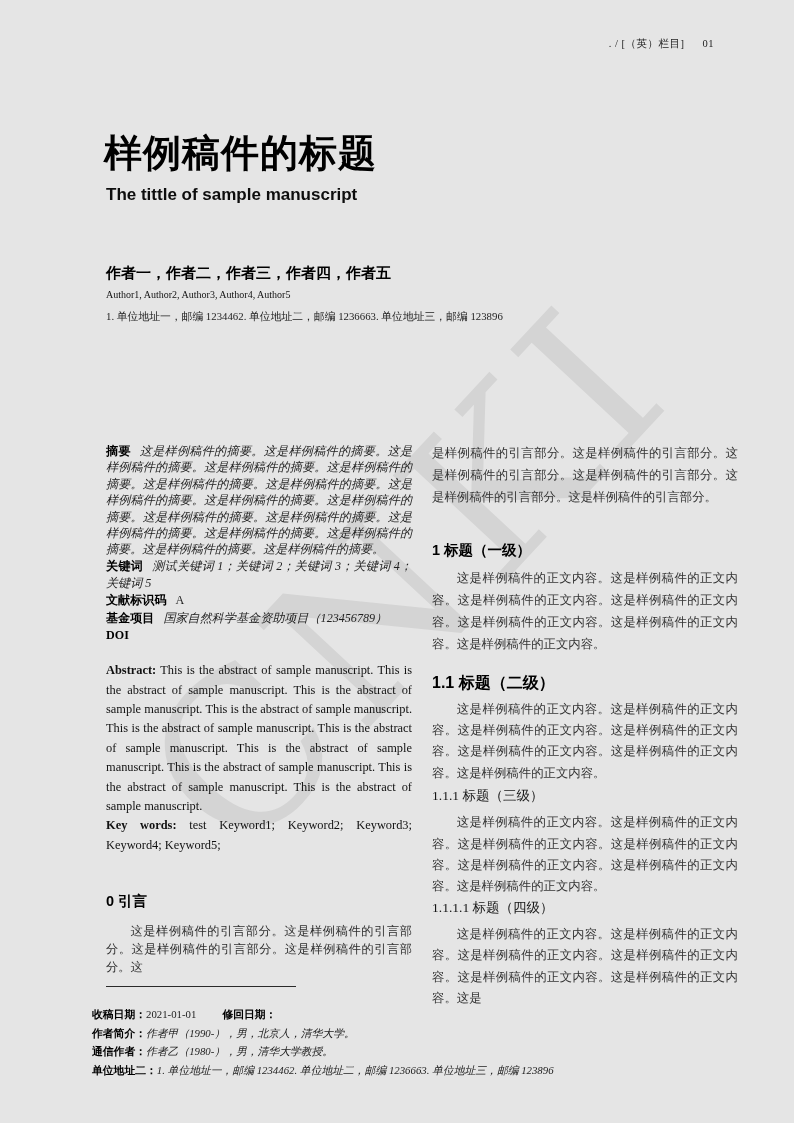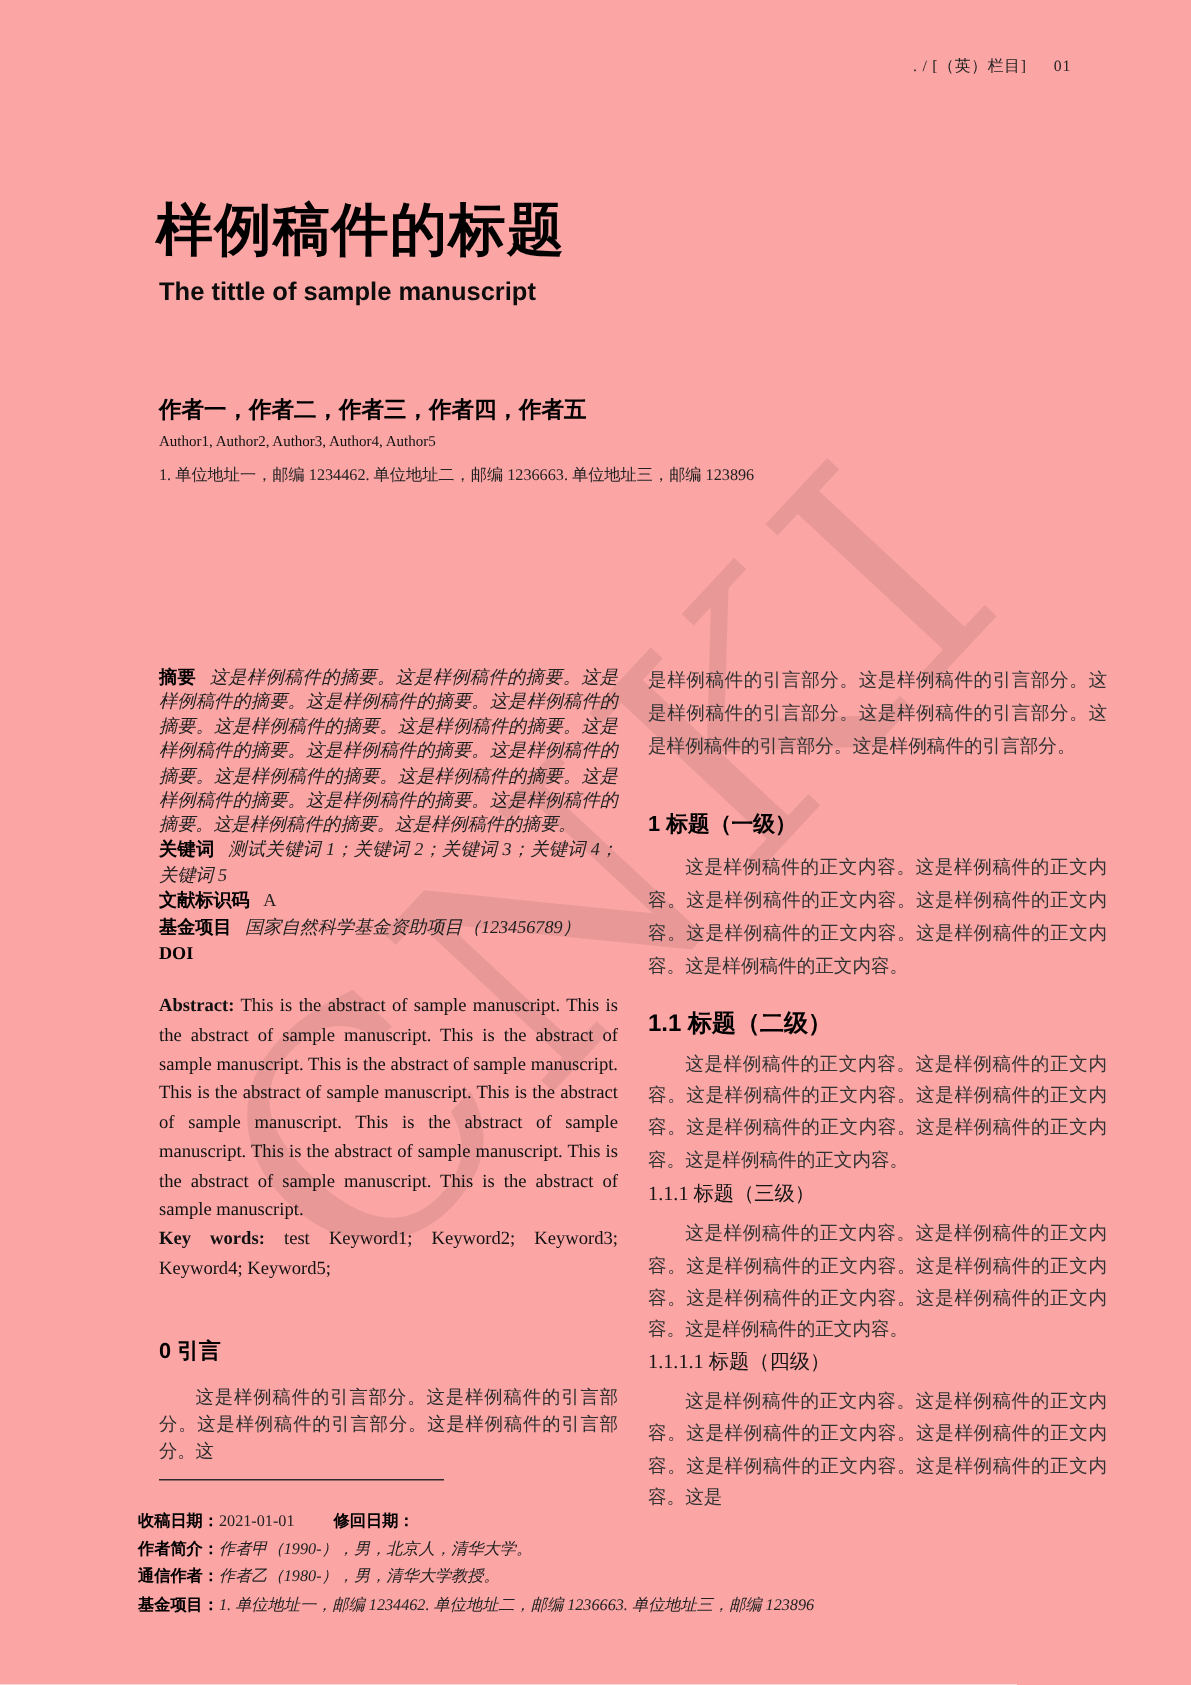--- a/index.html
+++ b/index.html
@@ -1,19 +1,19 @@
 <!DOCTYPE html>
 <html><head>
 <meta charset="utf-8">
 <style>
   html,body{margin:0;padding:0;background:#ffffff;}
   .page{
     position:relative;
     width:794px;height:1123px;
-    background:#fca5a5;
+    background:#e5e5e5;
     overflow:hidden;
     font-family:"Liberation Serif", serif;
     color:#1a1a1a;
   }
   
   .running-head{
     position:absolute;top:37px;right:80px;
     font-size:10.5px;color:#222;letter-spacing:0.5px;
   }
   .running-head .pagenum{margin-left:18px;}
@@ -164,17 +164,17 @@
     <div>
       <span class="flbl">收稿日期：</span><span>2021-01-01</span><span class="gap"></span><span class="flbl">修回日期：</span>
     </div>
     <div>
       <span class="flbl">作者简介：</span><span class="fval">作者甲（1990-），男，北京人，清华大学。</span>
     </div>
     <div>
       <span class="flbl">通信作者：</span><span class="fval">作者乙（1980-），男，清华大学教授。</span>
     </div>
     <div>
-      <span class="flbl">基金项目：</span><span class="fval">1. 单位地址一，邮编 1234462. 单位地址二，邮编 1236663. 单位地址三，邮编 123896</span>
+      <span class="flbl">单位地址二：</span><span class="fval">1. 单位地址一，邮编 1234462. 单位地址二，邮编 1236663. 单位地址三，邮编 123896</span>
     </div>
   </div>
 
 </div>
 
 </body></html>

